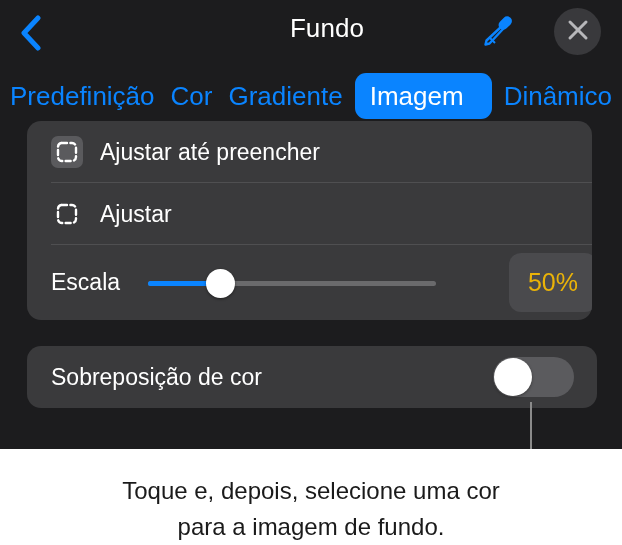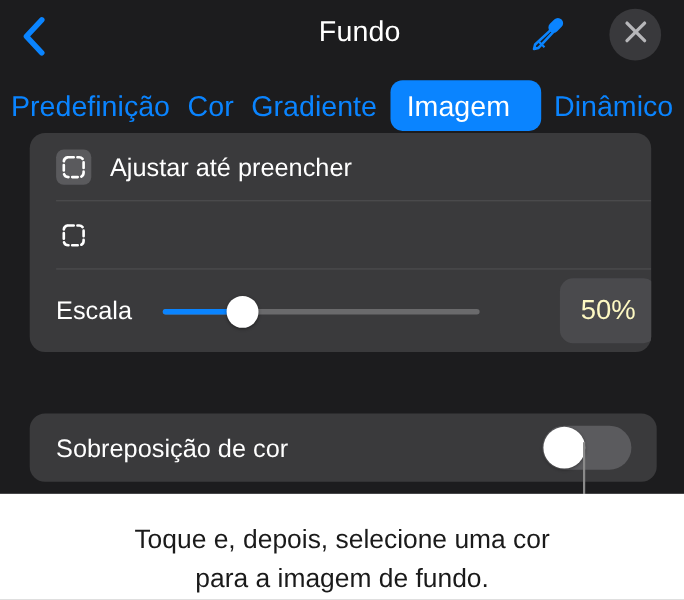--- a/index.html
+++ b/index.html
@@ -131,21 +131,21 @@
     overflow: hidden;
   }
   #card-image-fit {
     left: 27px;
     top: 121px;
     width: 565px;
     height: 199px;
   }
   #card-overlay {
     left: 27px;
-    top: 376px;
+    top: 346px;
     width: 570px;
     height: 62px;
   }
 
   .row {
     position: relative;
     height: 62px;
     display: flex;
     align-items: center;
   }
@@ -230,21 +230,21 @@
     cursor: grab;
   }
   .scale-badge {
     position: absolute;
     left: 482px;
     top: 8px;
     width: 88px;
     height: 59px;
     border-radius: 12px;
     background: #4a4a4d;
-    color: #fef9c3;
+    color: #eab308;
     font-size: 25px;
     display: flex;
     align-items: center;
     justify-content: center;
     cursor: pointer;
   }
 
   
   .overlay-row {
     position: relative;
@@ -371,20 +371,21 @@
         <div class="row-label">Ajustar até preencher</div>
         <div class="row-sep"></div>
       </div>
 
       <div class="row clickable">
         <div class="fit-icon">
           <svg width="22" height="22" viewBox="0 0 22 22" aria-hidden="true">
             <rect x="2" y="2" width="18" height="18" rx="4" fill="none" stroke="#ffffff" stroke-width="2.4" stroke-dasharray="5 3.4" stroke-linecap="round"></rect>
           </svg>
         </div>
+        <div class="row-label">Ajustar</div>
         <div class="row-sep"></div>
       </div>
 
       <div class="scale-row">
         <div class="scale-label">Escala</div>
 
         <div class="slider">
           <div class="slider-track"></div>
           <div class="slider-fill"></div>
           <div class="slider-knob"></div>

